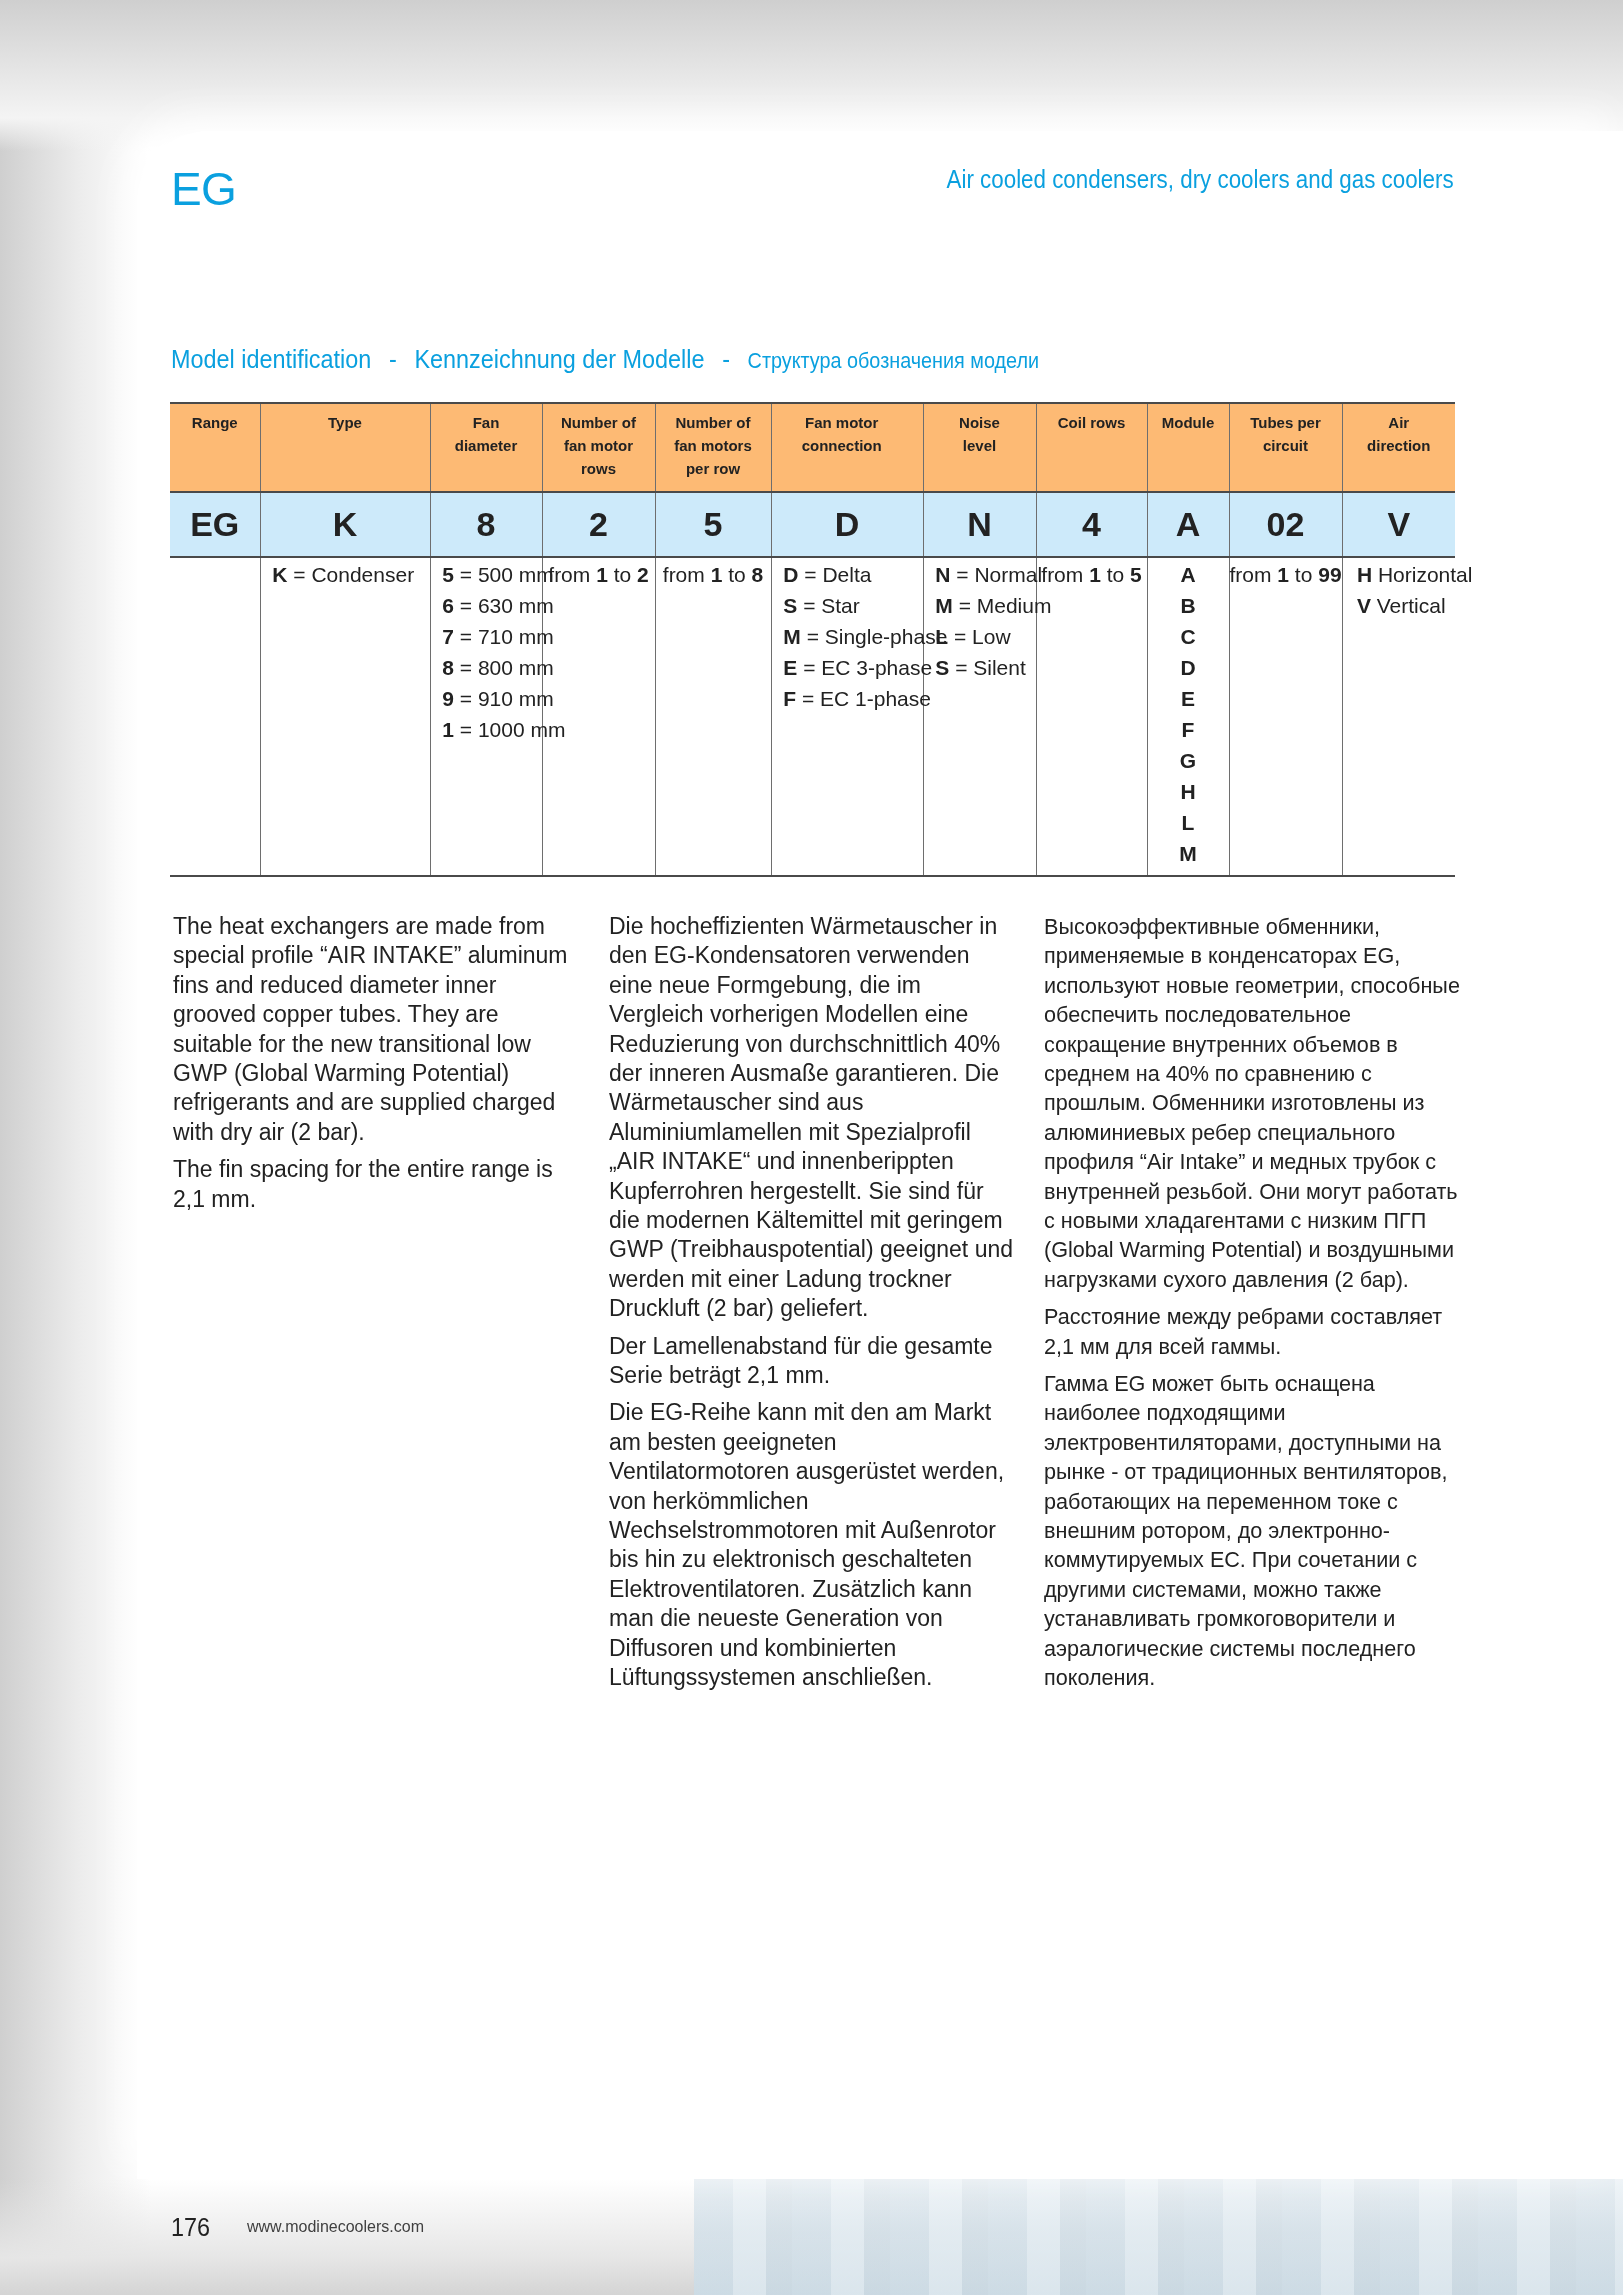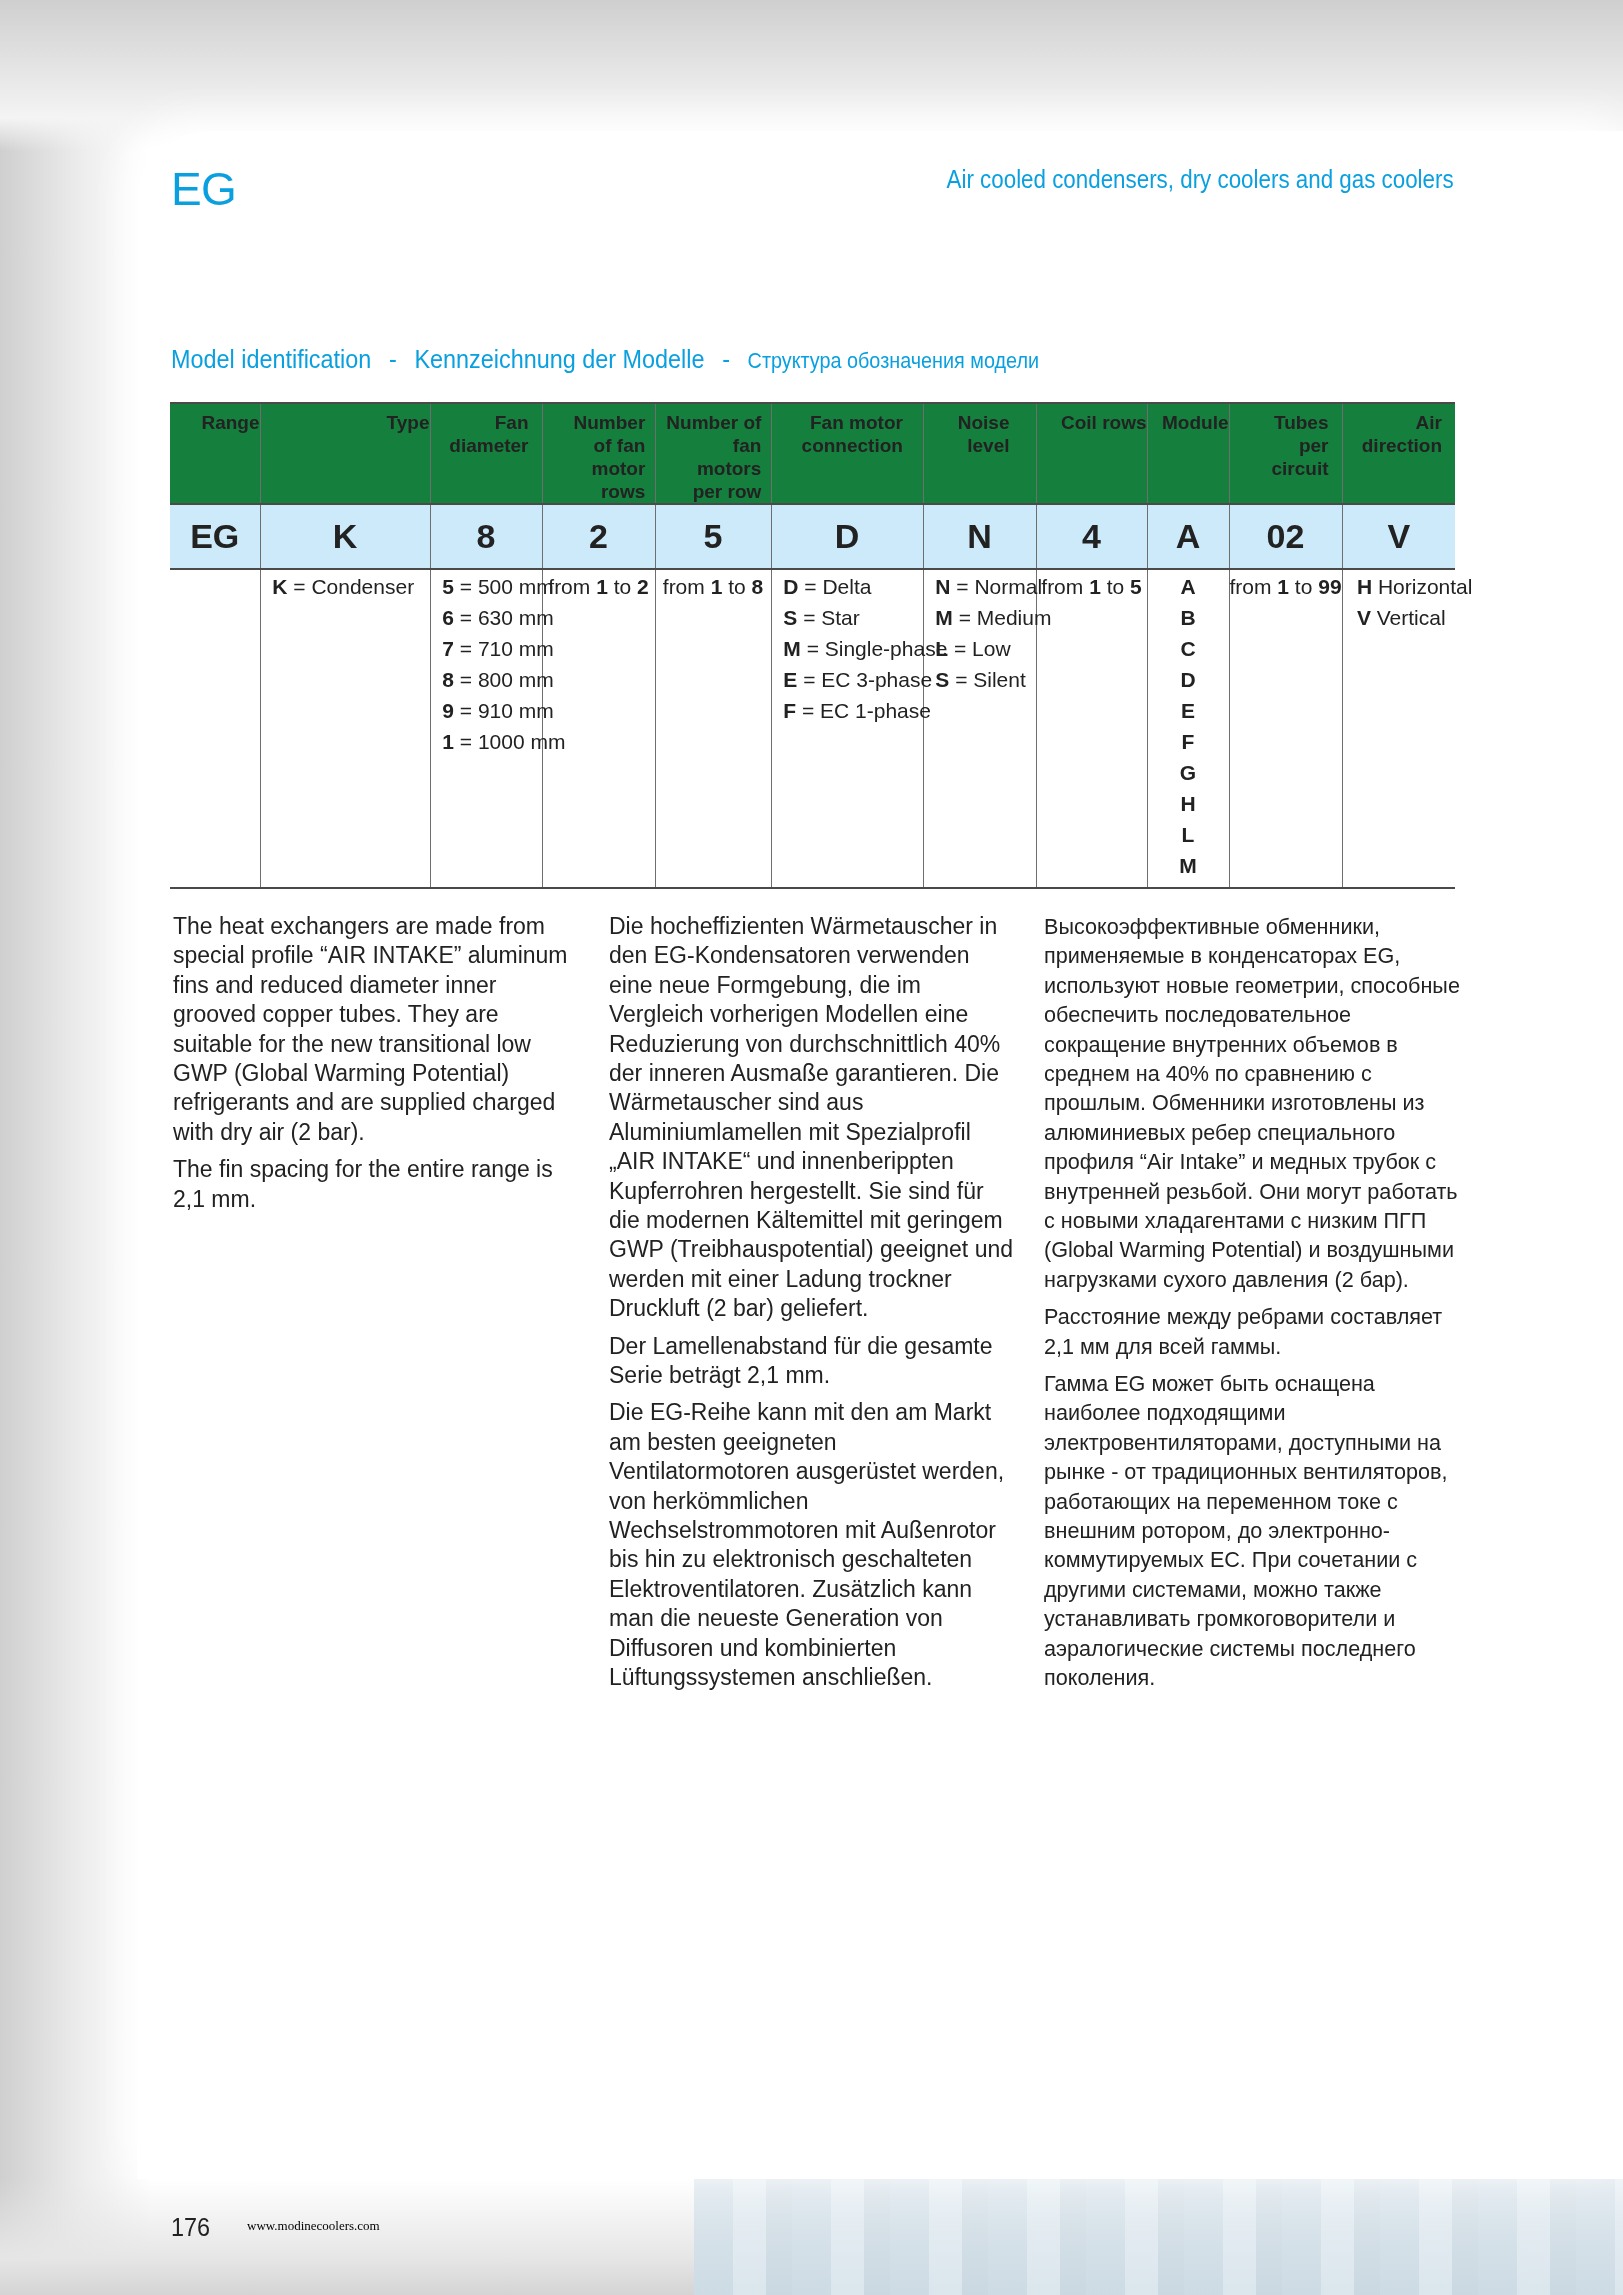--- a/index.html
+++ b/index.html
@@ -60,22 +60,22 @@
     position:absolute; left:170px; top:402px; width:1284px;
     border-collapse:collapse; table-layout:fixed;
     font-family:"Liberation Sans", sans-serif;
   }
   .model-table th, .model-table td {
     border-left:1.3px solid #6e6e6e; padding:0; vertical-align:top; text-align:center;
   }
   .model-table tr > *:first-child { border-left:none; }
   .model-table thead tr { border-top:2.6px solid #4a4a4a; }
   .model-table thead th {
-    background:#15803d; height:80px; font-weight:bold; font-size:19px;
-    line-height:23px; padding-top:6.5px; color:#222;text-align:right;
+    background:#fdba74; height:80px; font-weight:bold; font-size:15px;
+    line-height:23px; padding-top:6.5px; color:#222;
   }
   .model-table .code-row td {
     background:#cdeafa; height:63px; vertical-align:middle;
     font-size:34px; font-weight:bold; color:#222;
     border-top:2.6px solid #4a4a4a;
   }
   .model-table .legend-row td {
     border-top:2.6px solid #4a4a4a; border-bottom:2px solid #4a4a4a;
     height:306px; font-size:21px; color:#222; padding-top:7.9px;
   }
@@ -91,21 +91,21 @@
   .col p { margin:0 0 7.9px 0; }
   .col.en { left:173px; }
   .col.de { left:609px; }
   .col.ru { left:1044px; font-size:21.6px; line-height:29.4px; width:419px; }
 
   .footer-page {
     position:absolute; left:171px; top:2212px; font-size:26px; color:#222;
     transform:scaleX(0.9); transform-origin:left center;
   }
   .footer-url {
-    position:absolute; left:247px; top:2218px; font-size:13px; color:#000000;font-family:Liberation Serif, serif;
+    position:absolute; left:247px; top:2218px; font-size:16px; color:#404040;
   }
 </style>
 </head>
 <body>
 
 <div class="bg-frame"></div>
 <div class="bg-bottom"></div>
 <div class="bg-photo"></div>
 <div class="sheet"></div>
 

